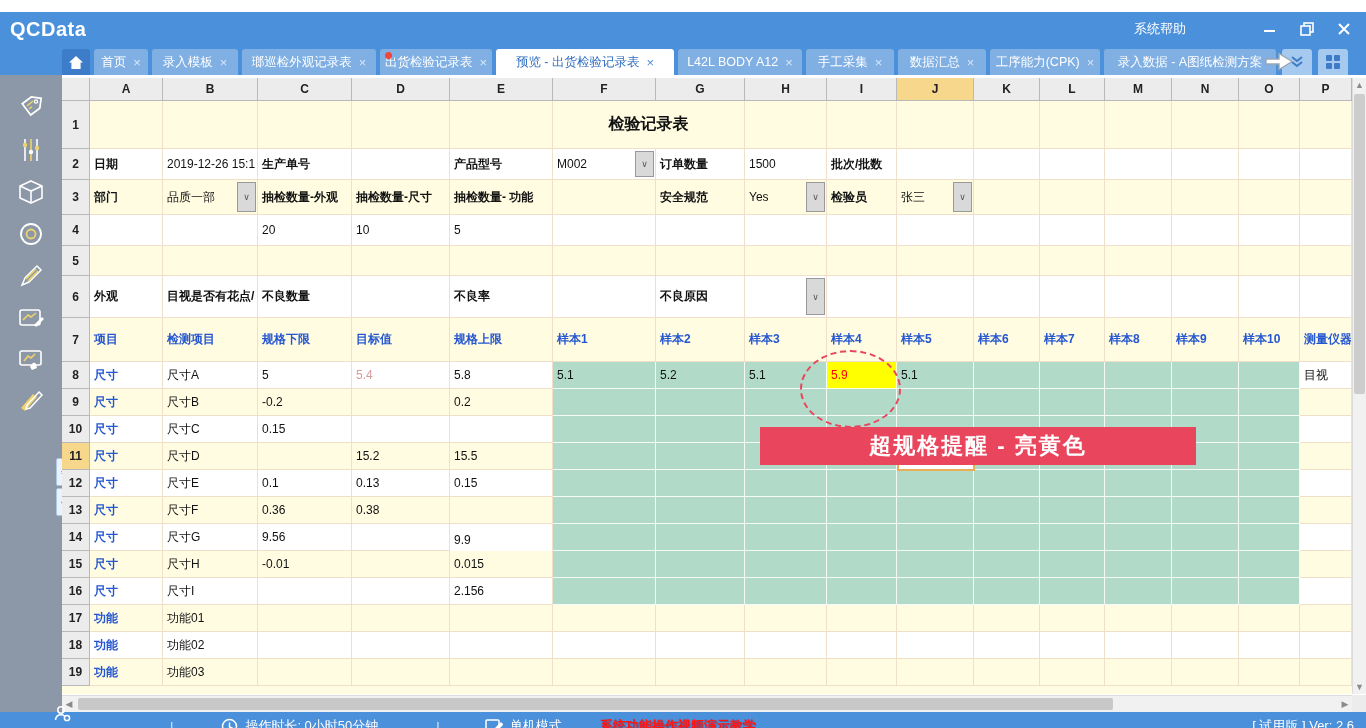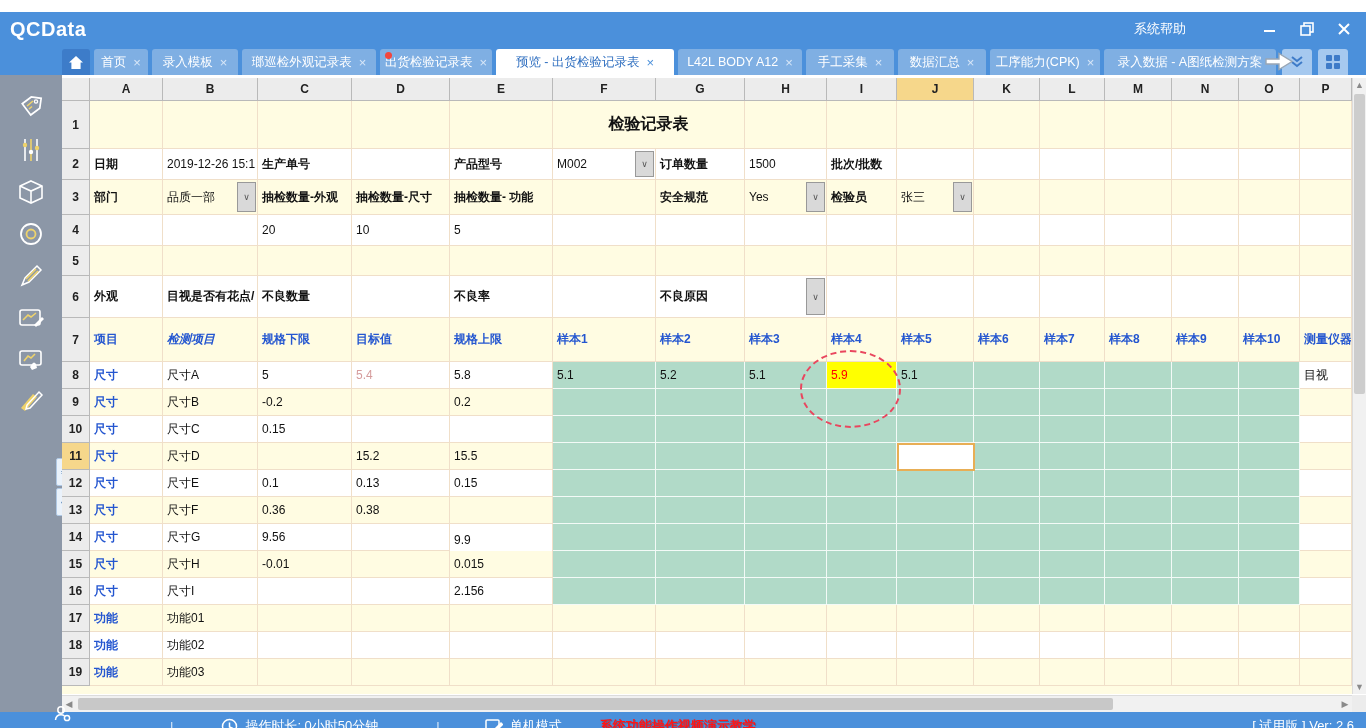--- a/index.html
+++ b/index.html
@@ -413,21 +413,21 @@
           <div class="cell" style="left: 835px; top: 198px; width: 77px; height: 42px; background: rgb(255, 255, 255); border-right: 1px solid rgb(240, 223, 201); border-bottom: 1px solid rgb(240, 223, 201);"></div>
           <div class="cell" style="left: 912px; top: 198px; width: 66px; height: 42px; background: rgb(255, 255, 255); border-right: 1px solid rgb(240, 223, 201); border-bottom: 1px solid rgb(240, 223, 201);"></div>
           <div class="cell" style="left: 978px; top: 198px; width: 65px; height: 42px; background: rgb(255, 255, 255); border-right: 1px solid rgb(240, 223, 201); border-bottom: 1px solid rgb(240, 223, 201);"></div>
           <div class="cell" style="left: 1043px; top: 198px; width: 67px; height: 42px; background: rgb(255, 255, 255); border-right: 1px solid rgb(240, 223, 201); border-bottom: 1px solid rgb(240, 223, 201);"></div>
           <div class="cell" style="left: 1110px; top: 198px; width: 67px; height: 42px; background: rgb(255, 255, 255); border-right: 1px solid rgb(240, 223, 201); border-bottom: 1px solid rgb(240, 223, 201);"></div>
           <div class="cell" style="left: 1177px; top: 198px; width: 61px; height: 42px; background: rgb(255, 255, 255); border-right: 1px solid rgb(240, 223, 201); border-bottom: 1px solid rgb(240, 223, 201);"></div>
           <div class="cell" style="left: 1238px; top: 198px; width: 52px; height: 42px; background: rgb(255, 255, 255); border-right: 1px solid rgb(240, 223, 201); border-bottom: 1px solid rgb(240, 223, 201);"></div>
           <div class="cell blue" style="left: 28px; top: 240px; width: 73px; height: 44px; background: rgb(255, 252, 226); border-right: 1px solid rgb(240, 223, 201); border-bottom: 1px solid rgb(240, 223, 201);">
             <span>项目</span>
           </div>
-          <div class="cell blue" style="left: 101px; top: 240px; width: 95px; height: 44px; background: rgb(255, 252, 226); border-right: 1px solid rgb(240, 223, 201); border-bottom: 1px solid rgb(240, 223, 201); font-style: italic;">
+          <div class="cell blue" style="left: 101px; top: 240px; width: 95px; height: 44px; background: rgb(255, 252, 226); border-right: 1px solid rgb(240, 223, 201); border-bottom: 1px solid rgb(240, 223, 201);">
             <span>检测项目</span>
           </div>
           <div class="cell blue" style="left: 196px; top: 240px; width: 94px; height: 44px; background: rgb(255, 252, 226); border-right: 1px solid rgb(240, 223, 201); border-bottom: 1px solid rgb(240, 223, 201);">
             <span>规格下限</span>
           </div>
           <div class="cell blue" style="left: 290px; top: 240px; width: 98px; height: 44px; background: rgb(255, 252, 226); border-right: 1px solid rgb(240, 223, 201); border-bottom: 1px solid rgb(240, 223, 201);">
             <span>目标值</span>
           </div>
           <div class="cell blue" style="left: 388px; top: 240px; width: 103px; height: 44px; background: rgb(255, 252, 226); border-right: 1px solid rgb(240, 223, 201); border-bottom: 1px solid rgb(240, 223, 201);">
             <span>规格上限</span>
@@ -748,20 +748,21 @@
           <div class="cell" style="left: 765px; top: 581px; width: 70px; height: 27px; background: rgb(255, 252, 226); border-right: 1px solid rgb(240, 223, 201); border-bottom: 1px solid rgb(240, 223, 201);"></div>
           <div class="cell" style="left: 835px; top: 581px; width: 77px; height: 27px; background: rgb(255, 252, 226); border-right: 1px solid rgb(240, 223, 201); border-bottom: 1px solid rgb(240, 223, 201);"></div>
           <div class="cell" style="left: 912px; top: 581px; width: 66px; height: 27px; background: rgb(255, 252, 226); border-right: 1px solid rgb(240, 223, 201); border-bottom: 1px solid rgb(240, 223, 201);"></div>
           <div class="cell" style="left: 978px; top: 581px; width: 65px; height: 27px; background: rgb(255, 252, 226); border-right: 1px solid rgb(240, 223, 201); border-bottom: 1px solid rgb(240, 223, 201);"></div>
           <div class="cell" style="left: 1043px; top: 581px; width: 67px; height: 27px; background: rgb(255, 252, 226); border-right: 1px solid rgb(240, 223, 201); border-bottom: 1px solid rgb(240, 223, 201);"></div>
           <div class="cell" style="left: 1110px; top: 581px; width: 67px; height: 27px; background: rgb(255, 252, 226); border-right: 1px solid rgb(240, 223, 201); border-bottom: 1px solid rgb(240, 223, 201);"></div>
           <div class="cell" style="left: 1177px; top: 581px; width: 61px; height: 27px; background: rgb(255, 252, 226); border-right: 1px solid rgb(240, 223, 201); border-bottom: 1px solid rgb(240, 223, 201);"></div>
           <div class="cell" style="left: 1238px; top: 581px; width: 52px; height: 27px; background: rgb(255, 252, 226); border-right: 1px solid rgb(240, 223, 201); border-bottom: 1px solid rgb(240, 223, 201);"></div>
           <div class="selcell" style="left: 835px; top: 365px; width: 78px; height: 28px;"></div>
           <div class="ellipse" style="left: 738px; top: 272px; width: 97px; height: 74px;"></div>
+          <div class="banner" style="left: 698px; top: 349px; width: 436px; height: 38px; background: rgb(233, 70, 94);">超规格提醒 - 亮黄色</div>
         </div>
 
       <div class="vscroll">
         <div class="sarrow" style="left:0;top:0;width:13px;height:14px;">▲</div>
         <div class="vthumb" style="top:16px;height:300px;"></div>
         <div class="sarrow" style="left:0;bottom:0;width:13px;height:14px;">▼</div>
       </div>
       <div class="hscroll">
         <div class="sarrow" style="left:0;top:0;width:14px;height:15px;">◀</div>
         <div class="hthumb" style="left:16px;width:1035px;"></div>

